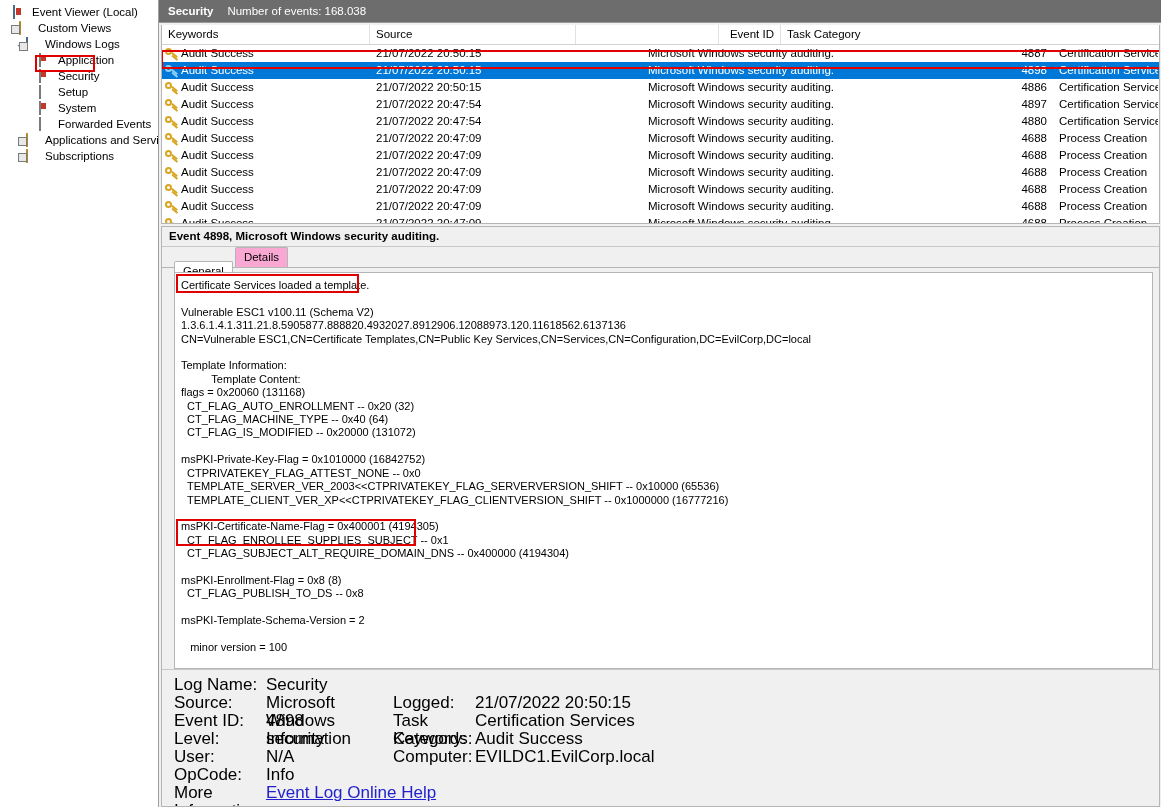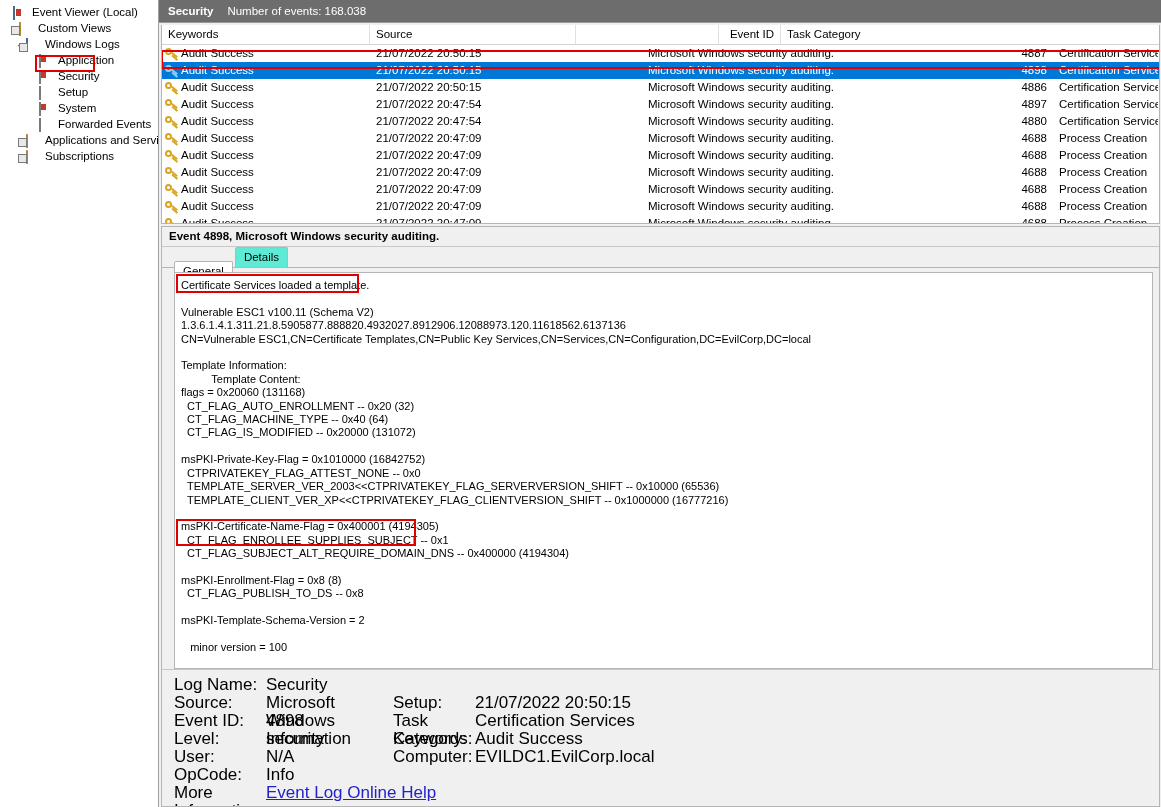--- a/index.html
+++ b/index.html
@@ -26,21 +26,20 @@
     width: 158px;
     min-width: 158px;
     background: #ffffff;
     border-right: 1px solid #a0a0a0;
     padding-top: 4px;
     position: relative;
     overflow: hidden;
   }
   .tree-node {
     display: flex;
-    align-items: center;
     height: 16px;
     line-height: 16px;
     white-space: nowrap;
     font-size: 11.5px;
     position: relative;
   }
   .tree-expander {
     width: 13px; min-width: 13px;
     text-align: center;
     color: #5a5a5a;
@@ -257,21 +256,21 @@
     padding-left: 12px;
     background: #f0f0f0;
     border-bottom: 1px solid #b5b5b5;
     box-sizing: border-box;
   }
   .tab {
     font-size: 11.5px;
     padding: 2px 8px 3px 8px;
     border: 1px solid #b5b5b5;
     border-bottom: none;
-    background: #5eead4;
+    background: #f9a8d4;
     margin-right: 2px;
     line-height: 14px;
     border-radius: 2px 2px 0 0;
   }
   .tab.active {
     background: #ffffff;
     position: relative;
     top: 15px;
     border-bottom: 1px solid #ffffff;
   }
@@ -559,21 +558,21 @@
         <div id="meta-container">
             <div class="meta-row">
               <div class="m-lab">Log Name:</div>
               <div class="m-val">Security</div>
               <div class="m-lab2"></div>
               <div class="m-val2"></div>
             </div>
             <div class="meta-row">
               <div class="m-lab">Source:</div>
               <div class="m-val">Microsoft Windows security</div>
-              <div class="m-lab2">Setup:</div>
+              <div class="m-lab2">Logged:</div>
               <div class="m-val2">21/07/2022 20:50:15</div>
             </div>
             <div class="meta-row">
               <div class="m-lab">Event ID:</div>
               <div class="m-val">4898</div>
               <div class="m-lab2">Task Category:</div>
               <div class="m-val2">Certification Services</div>
             </div>
             <div class="meta-row">
               <div class="m-lab">Level:</div>

